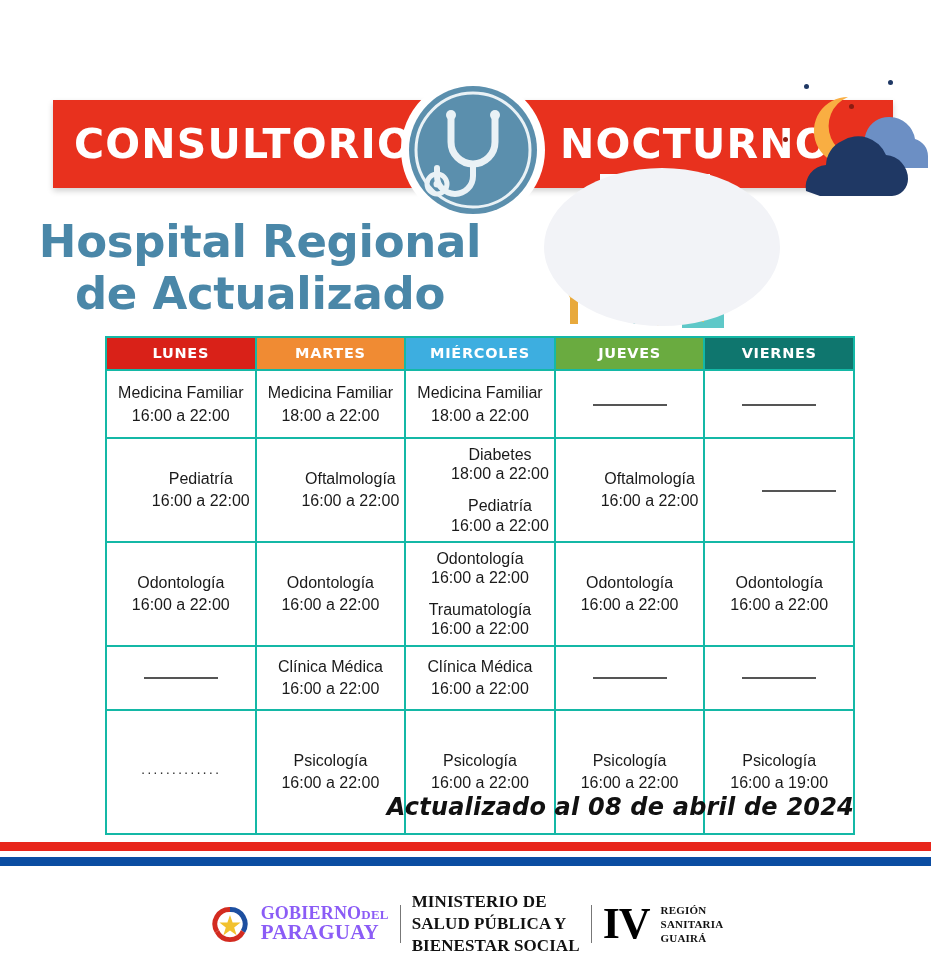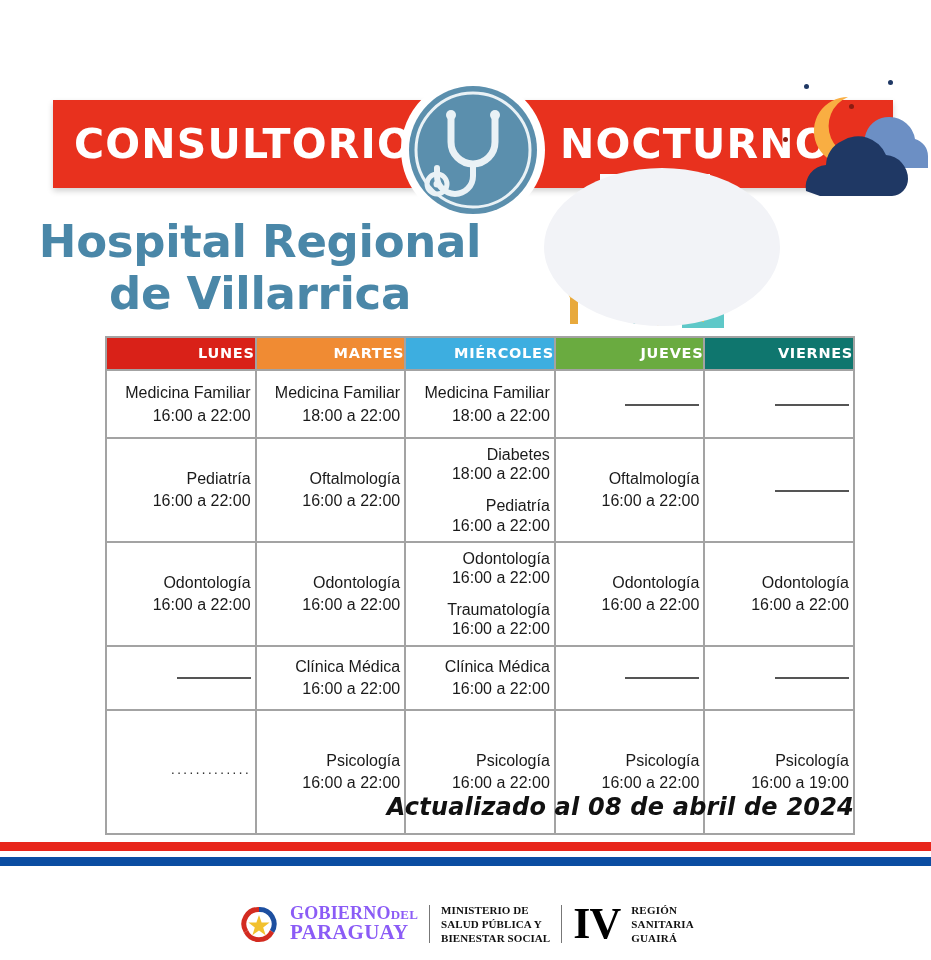--- a/index.html
+++ b/index.html
@@ -74,22 +74,22 @@
 
   
   .sched-wrap{position:absolute;left:105px;top:336px;width:750px;}
   table.sched{
     border-collapse:collapse;
     width:750px;
     table-layout:fixed;
     background:#fff;
   }
   table.sched th, table.sched td{
-    border:2px solid #a3a3a3;
-    text-align:right;
+    border:2px solid #14b8a6;
+    text-align:center;
     vertical-align:middle;
   }
   table.sched th{
     height:24px;
     padding:3px 0 4px;
     color:#ffffff;
     font-size:14.5px;
     font-weight:bold;
     letter-spacing:.7px;
     font-family:"DejaVu Sans", sans-serif;
@@ -148,21 +148,21 @@
   .gov-text{
     font-family:"Liberation Serif", serif;
     color:#8b5cf6;line-height:1.02;
   }
   .gov-text .l1{font-size:18px;font-weight:bold;letter-spacing:.2px;}
   .gov-text .l1 small{font-size:13px;}
   .gov-text .l2{font-size:21px;font-weight:bold;letter-spacing:.2px;display:block;}
   .vsep{width:1px;height:38px;background:#777;}
   .min-text{
     font-family:"Liberation Serif", serif;
-    font-size:11px;font-weight:bold;color:#111;
+    font-size:17px;font-weight:bold;color:#111;
     line-height:1.28;letter-spacing:.1px;
   }
   .iv{
     font-family:"Liberation Serif", serif;
     font-size:44px;font-weight:bold;color:#000;line-height:1;
     letter-spacing:-1px;
   }
   .reg-text{
     font-family:"Liberation Serif", serif;
     font-size:11px;font-weight:bold;color:#111;
@@ -248,21 +248,21 @@
         <path d="M108 138 q-14 14 -4 26 q14 -4 14 -24 Z" fill="#2AA3A8"></path>
         <path d="M124 140 q-8 18 4 26 q12 -10 6 -26 Z" fill="#F2B84B"></path>
         <path d="M140 142 q-2 18 10 22 q8 -14 0 -24 Z" fill="#5FC8C8"></path>
         <path d="M156 146 q6 14 18 16 q0 -14 -14 -20 Z" fill="#F2B84B"></path>
       </svg>
     </div>
   </div>
 
   <div class="title">
     <span>Hospital Regional</span>
-    <span class="l2">de Villarrica</span>
+    <span class="l2">de Actualizado</span>
   </div>
 
   <div class="sched-wrap">
     <table class="sched">
       <thead>
         <tr id="head-row">
             <th style="background: rgb(217, 33, 24);">LUNES</th>
             <th style="background: rgb(240, 139, 51);">MARTES</th>
             <th style="background: rgb(61, 174, 224);">MIÉRCOLES</th>
             <th style="background: rgb(106, 171, 64);">JUEVES</th>

